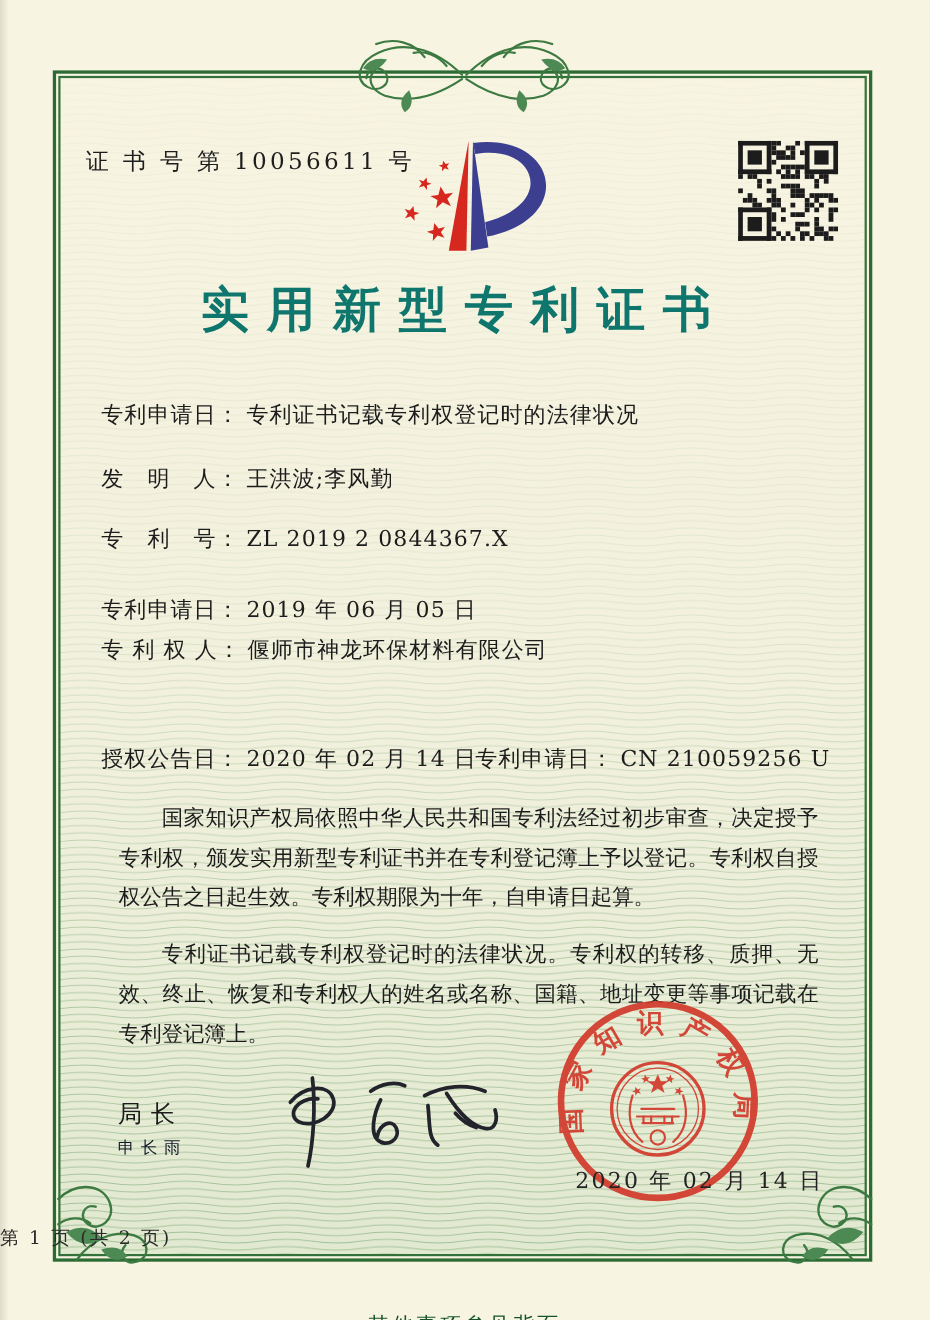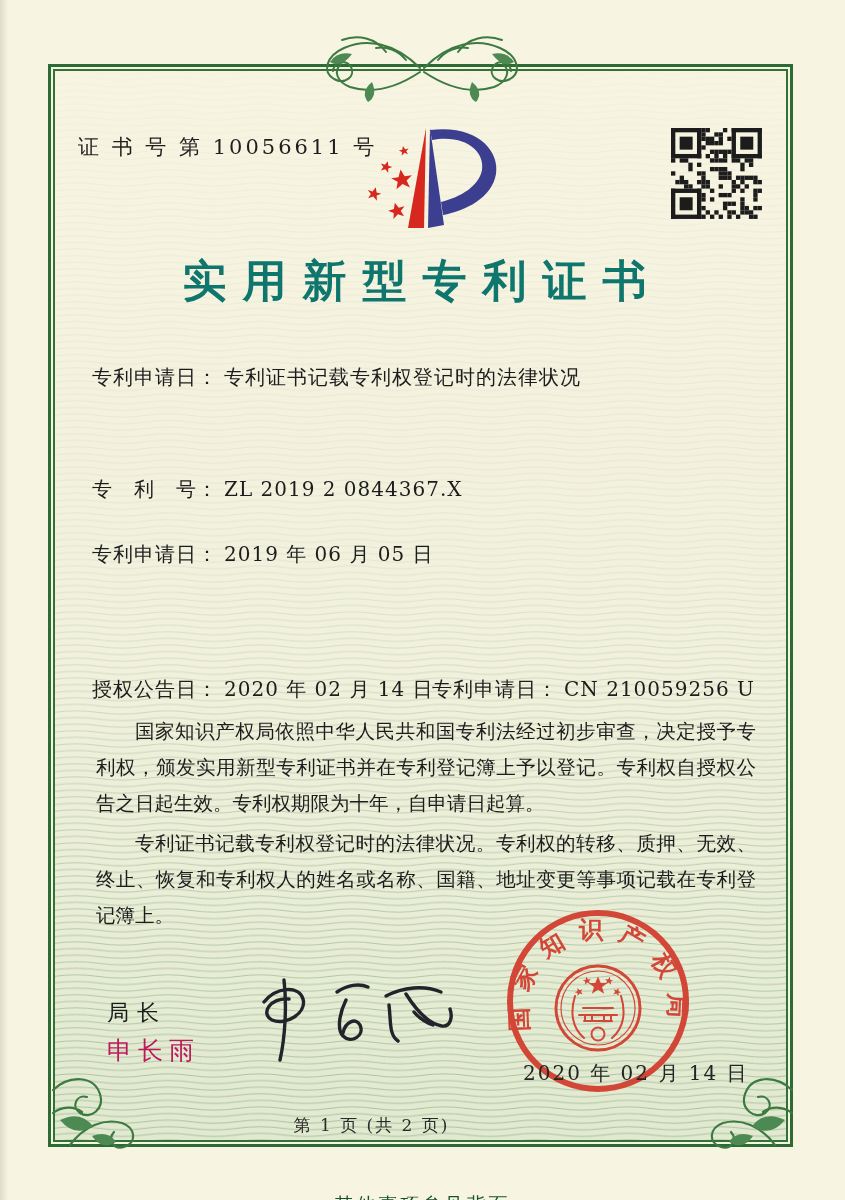--- a/index.html
+++ b/index.html
@@ -15,27 +15,27 @@
   .logo{position:absolute;left:348px;top:124px;}
   .qr{position:absolute;left:671px;top:128px;width:91px;height:91px;}
   .title{position:absolute;left:0;top:252px;width:845px;text-align:center;
          font-size:44px;font-weight:700;letter-spacing:16px;color:#0f766e;}
   .frow{position:absolute;left:0;font-size:20px;white-space:nowrap;color:#1c1c1c;}
   .flabel{letter-spacing:1px;}
   .fvalue{margin-left:6px;letter-spacing:1px;}
   .grant2{position:absolute;left:340px;top:0;}
   .body-text{position:absolute;left:92px;top:710px;width:668px;font-size:19.5px;
          line-height:36px;text-align:justify;color:#1c1c1c;}
-  .body-text p{margin:4px;text-indent:2em;}
+  .body-text p{margin:16px;text-indent:2em;}
   .director{position:absolute;left:107px;top:998px;font-size:22px;letter-spacing:8px;color:#1b1b1b;}
-  .director-name{position:absolute;left:107px;top:1034px;font-size:25px;letter-spacing:6px;color:#be185d;}
+  .director-name{position:absolute;left:107px;top:1034px;font-size:15px;letter-spacing:6px;color:#0f172a;}
   .signature{position:absolute;left:238px;top:972px;}
   .seal{position:absolute;left:505px;top:908px;opacity:.92;}
   .seal-date{position:absolute;left:523px;top:1060px;font-size:20px;letter-spacing:2px;color:#242424;}
-  .page-ind{position:absolute;left:0;top:1114px;width:743px;text-align:center;
+  .page-ind{position:absolute;left:0;top:1114px;width:743px;text-align:left;
          font-size:17px;letter-spacing:2px;color:#2a2a2a;}
   .back-note{position:absolute;left:0;top:1192px;width:845px;text-align:center;
          font-size:19px;letter-spacing:3px;color:#14532d;}
   .orn{position:absolute;pointer-events:none;}
   svg{display:block;}
 </style>
 </head>
 <body>
 
 <div id="page">
@@ -257,25 +257,31 @@
           <rect x="8.66" y="69.28" width="12.99" height="12.99" fill="#1c1c1c"></rect>
         </g>
       </svg>
   </div>
 
   <div class="title">实用新型专利证书</div>
 
   <div class="frow" style="left:92px;top:364px">
     <span class="flabel">专利申请日：</span><span class="fvalue">专利证书记载专利权登记时的法律状况</span>
   </div>
+  <div class="frow" style="left:92px;top:422px">
+    <span class="flabel">发　明　人：</span><span class="fvalue">王洪波;李风勤</span>
+  </div>
   <div class="frow" style="left:92px;top:476px">
     <span class="flabel">专　利　号：</span><span class="fvalue">ZL 2019 2 0844367.X</span>
   </div>
   <div class="frow" style="left:92px;top:541px">
     <span class="flabel">专利申请日：</span><span class="fvalue">2019 年 06 月 05 日</span>
+  </div>
+  <div class="frow" style="left:92px;top:577px">
+    <span class="flabel">专 利 权 人：</span><span class="fvalue">偃师市神龙环保材料有限公司</span>
   </div>
   <div class="frow" style="left:92px;top:676px;width:680px">
     <span class="flabel">授权公告日：</span><span class="fvalue">2020 年 02 月 14 日</span>
     <span class="grant2">
       <span class="flabel">专利申请日：</span><span class="fvalue">CN 210059256 U</span>
     </span>
   </div>
 
   <div class="body-text">
     <p>国家知识产权局依照中华人民共和国专利法经过初步审查，决定授予专利权，颁发实用新型专利证书并在专利登记簿上予以登记。专利权自授权公告之日起生效。专利权期限为十年，自申请日起算。</p>

